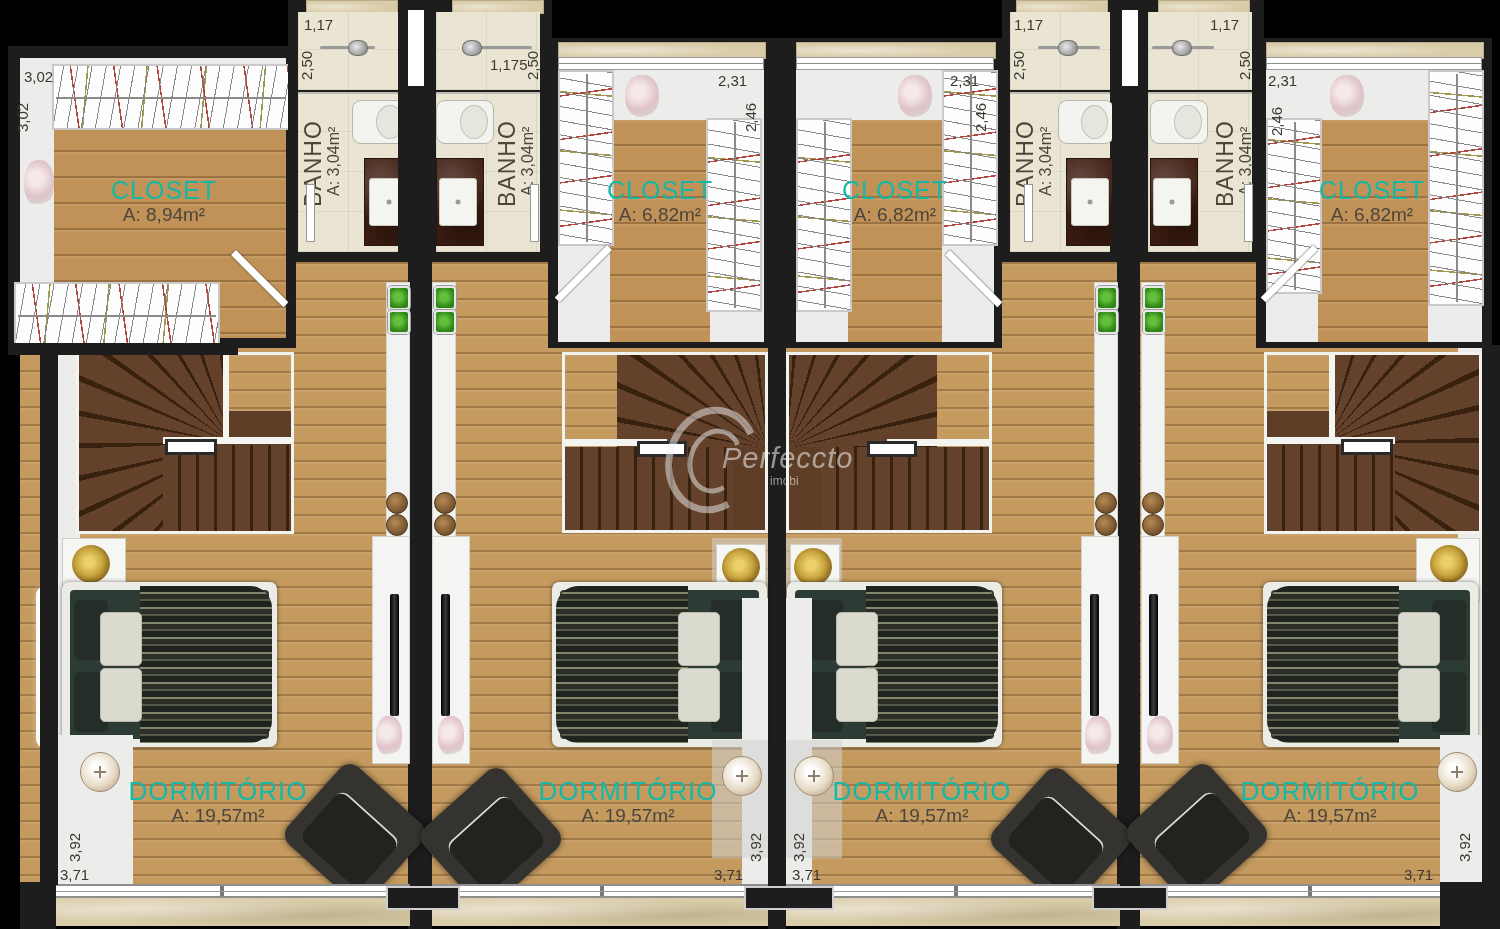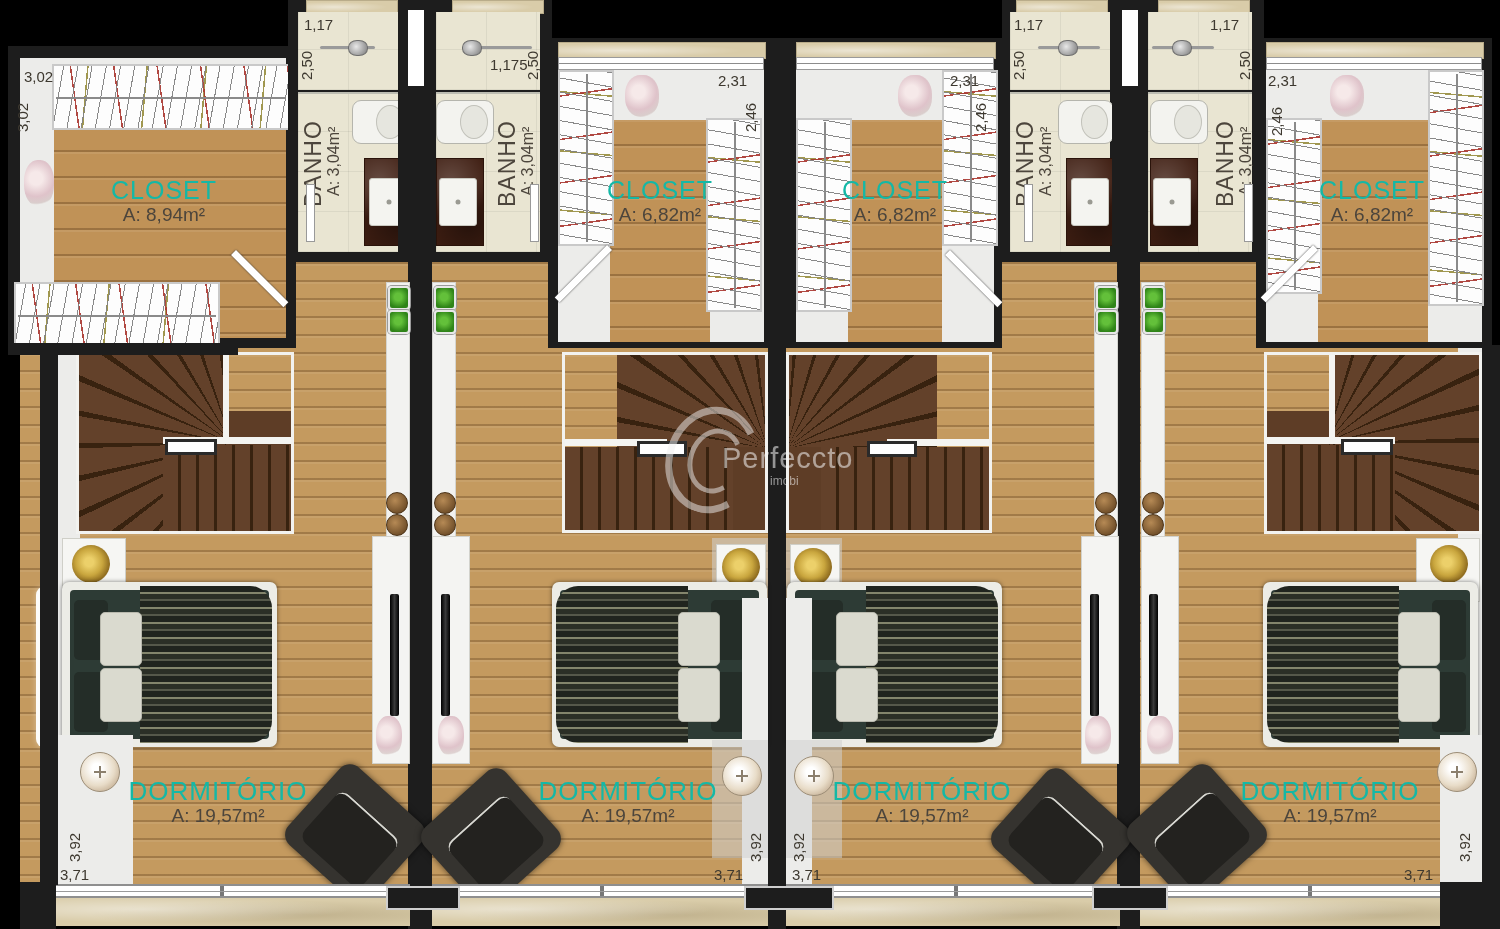--- a/index.html
+++ b/index.html
@@ -371,16 +371,16 @@
   <div class="abs dim" style="left:60px;top:866px;">3,71</div>
   <div class="abs dim vtext" style="left:747px;top:802px;height:60px;">3,92</div>
   <div class="abs dim" style="left:714px;top:866px;">3,71</div>
   <div class="abs dim vtext" style="left:790px;top:802px;height:60px;">3,92</div>
   <div class="abs dim" style="left:792px;top:866px;">3,71</div>
   <div class="abs dim vtext" style="left:1456px;top:802px;height:60px;">3,92</div>
   <div class="abs dim" style="left:1404px;top:866px;">3,71</div>
 
   <div class="abs wm-arc" style="left:666px;top:406px;width:78px;height:94px;"></div>
   <div class="abs wm-arc2" style="left:688px;top:428px;width:44px;height:56px;"></div>
-  <div class="abs wm" style="left:722px;top:442px;font-size:29px;letter-spacing:1px;">Perfeccto</div>
+  <div class="abs wm" style="left:722px;top:442px;font-size:29px;letter-spacing:1px;font-style:italic;">Perfeccto</div>
   <div class="abs wm" style="left:770px;top:474px;font-size:12px;">imobi</div>
 
 </div>
 
 </body></html>

